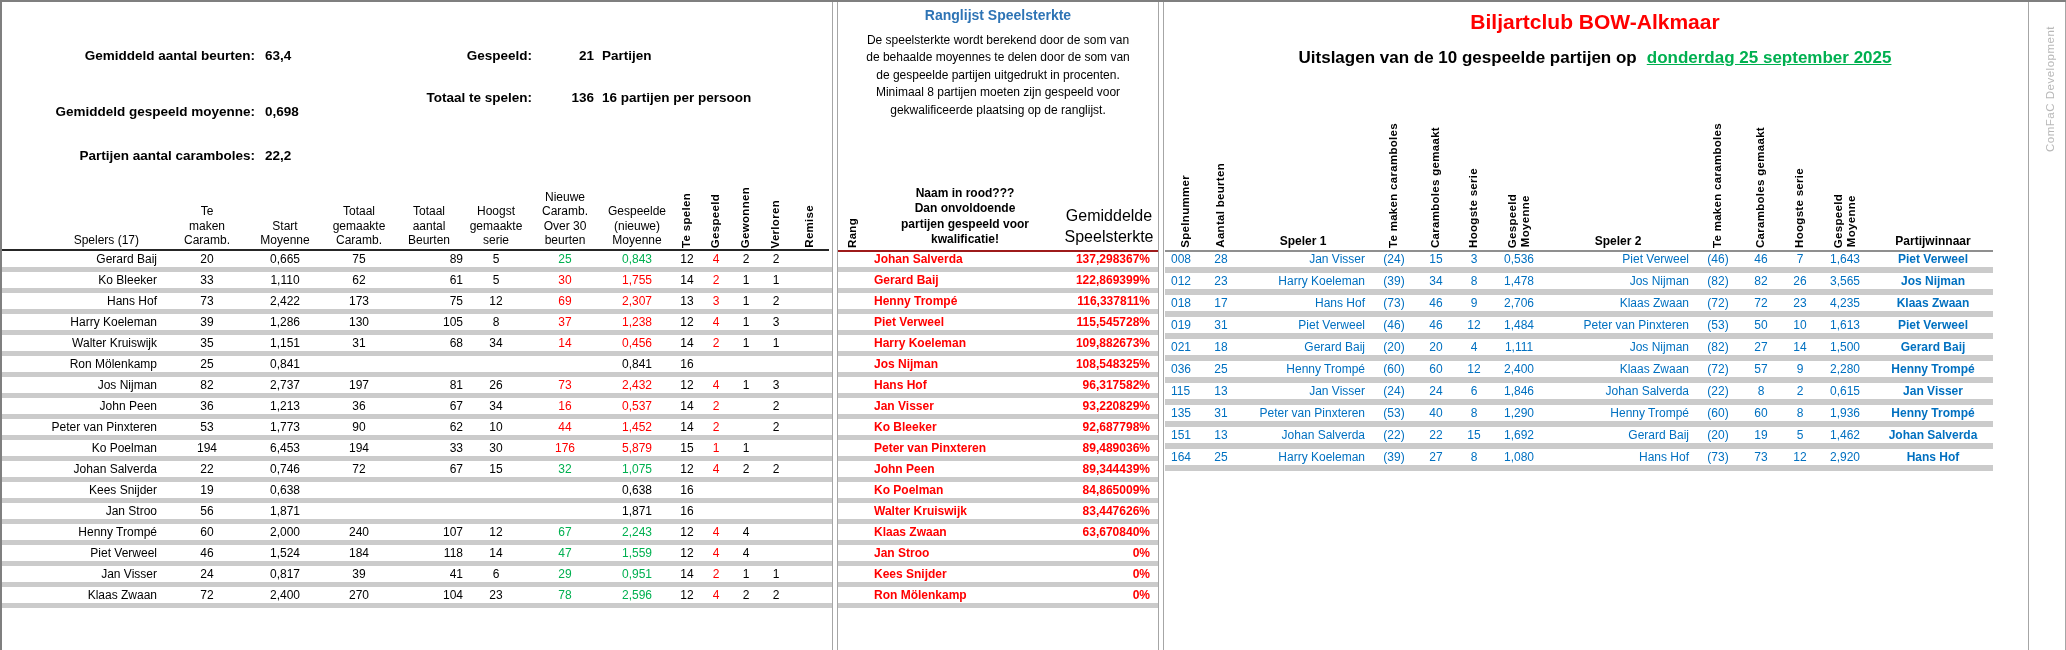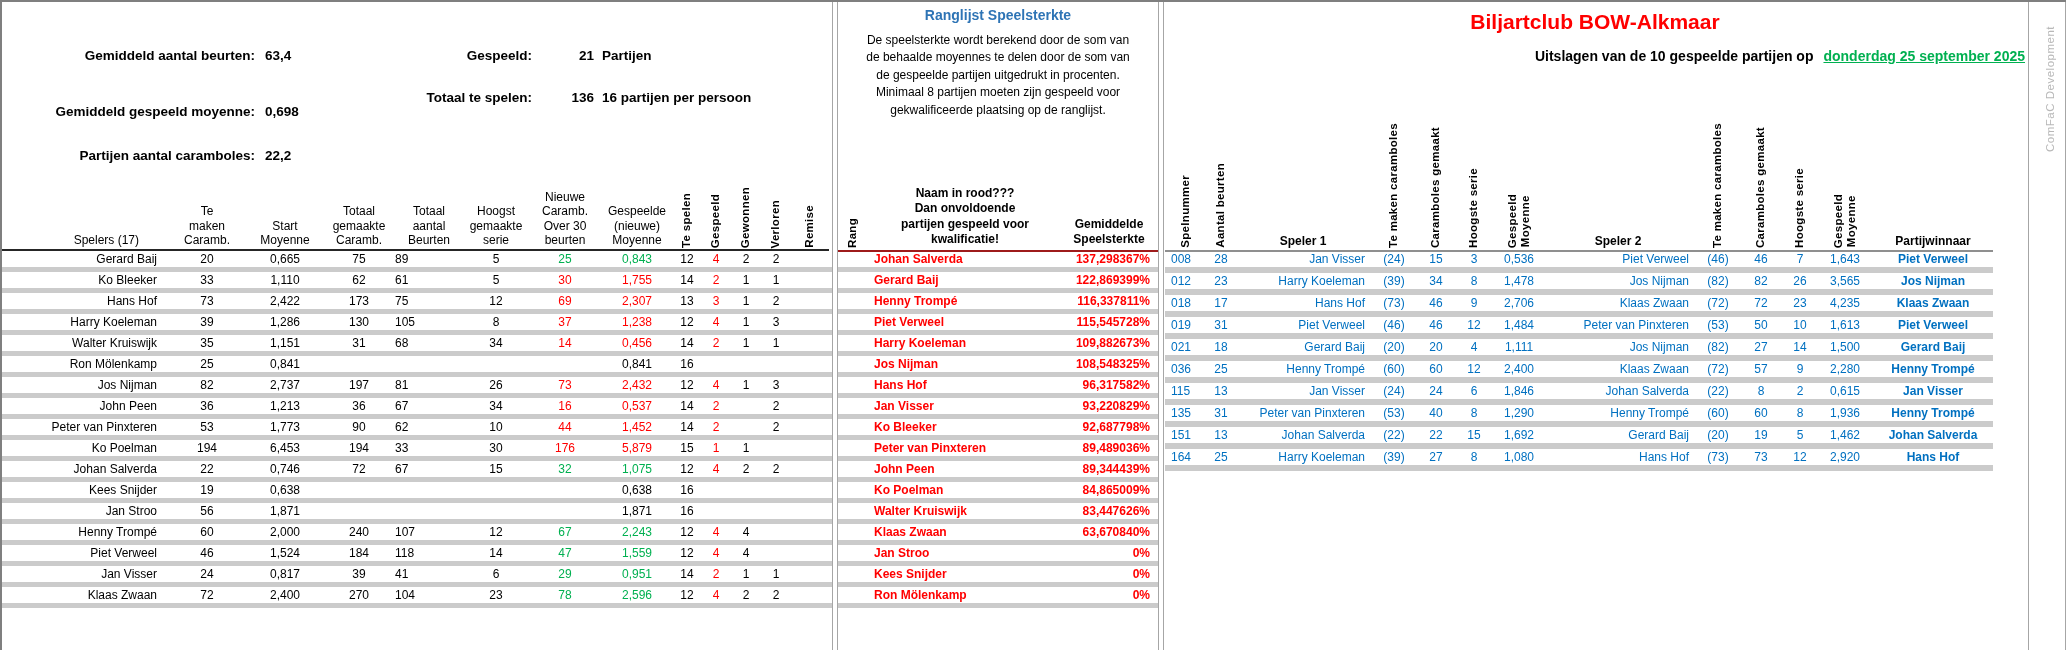--- a/index.html
+++ b/index.html
@@ -28,47 +28,47 @@
   .vtext{writing-mode:vertical-rl;transform:rotate(180deg);font-weight:700;font-size:11.5px;letter-spacing:.3px;white-space:pre-line;line-height:1.15;}
 
   
   .lt-head{position:absolute;left:0;top:168px;height:78px;display:flex;align-items:flex-end;
            border-bottom:2px solid #262626;padding-bottom:1px;font-size:12px;line-height:1.22;}
   .lt-rows{position:absolute;left:0;top:249px;right:0;}
   .lrow{display:flex;height:16px;line-height:16px;border-bottom:5px solid #cbcbcb;font-size:12px;}
   .l-name{width:165px;text-align:right;padding-right:10px;box-sizing:border-box;}
   .lt-head .l-name{padding-right:28px;}
   .l-tm{width:80px;text-align:center}.l-sm{width:76px;text-align:center}
-  .l-tg{width:72px;text-align:center}.l-tb{width:68px;text-align:left}
+  .l-tg{width:72px;text-align:center}.l-tb{width:68px;text-align:right}
   .l-hs{width:66px;text-align:center}.l-nc{width:72px;text-align:center}
   .l-gm{width:72px;text-align:center}
   .l-ts{width:28px;text-align:center}.l-gs{width:30px;text-align:center}
   .l-gw{width:30px;text-align:center}.l-vl{width:30px;text-align:center}
   .l-rm{width:38px;text-align:center}
   .lt-head .hdc{text-align:center;}
   .lt-head .vh{display:flex;justify-content:center;}
   .lrow .l-gs{color:#FF0000;}
   .pos{color:#00B050}.neg{color:#FF0000}.neu{color:#000}
 
   
   .m-desc{position:absolute;top:30px;left:4px;right:4px;text-align:center;font-weight:400;
           font-size:12px;line-height:1.45;white-space:pre-line;}
   .mt-head{position:absolute;top:150px;left:0;right:0;height:96px;display:flex;align-items:flex-end;
            border-bottom:2px solid #9e1b1b;padding-bottom:2px;}
   .m-rang{width:30px;display:flex;justify-content:center;}
   .m-note{flex:1;white-space:pre-line;text-align:center;font-weight:700;font-size:12px;line-height:1.3;}
-  .m-gem{width:94px;white-space:pre-line;text-align:center;font-weight:700;font-size:12px;line-height:1.3;padding-right:2px;}
+  .m-gem{width:94px;white-space:pre-line;text-align:center;font-weight:400;font-size:16px;line-height:1.3;padding-right:2px;}
   .mt-rows{position:absolute;top:249px;left:0;right:0;}
   .mrow{display:flex;height:16px;line-height:16px;border-bottom:5px solid #cbcbcb;
         font-size:12px;font-weight:700;color:#FF0000;}
   .m-name{flex:1;text-align:left;padding-left:36px;}
   .m-pct{width:132px;text-align:right;padding-right:8px;}
 
   
-  .subtitle{position:absolute;top:46px;left:0;right:0;text-align:right;font-size:14px;font-weight:600;}
+  .subtitle{position:absolute;top:46px;left:0;right:0;text-align:center;font-size:17px;font-weight:600;}
   .datelink{color:#00B050;text-decoration:underline;margin-left:10px;font-weight:700;}
   .rt-head{position:absolute;top:88px;left:0;height:158px;display:flex;align-items:flex-end;
            border-bottom:2px solid #8f8f8f;padding-bottom:2px;font-size:12px;}
   .rt-head .vh{display:flex;justify-content:center;}
   .rt-head .hl{font-weight:700;text-align:center;}
   .rt-rows{position:absolute;top:249px;left:0;}
   .rrow{display:flex;height:16px;line-height:16px;border-bottom:6px solid #cbcbcb;
         font-size:12px;color:#0070C0;}
   .r-nr{width:36px;text-align:left;padding-left:6px;box-sizing:border-box;}
   .r-bt{width:40px;text-align:center;}

